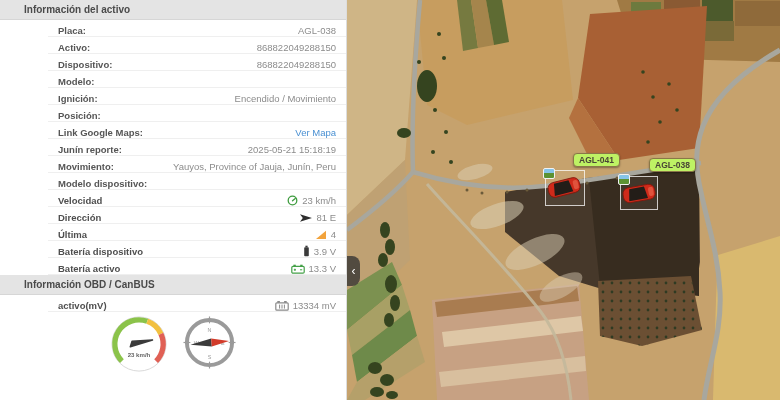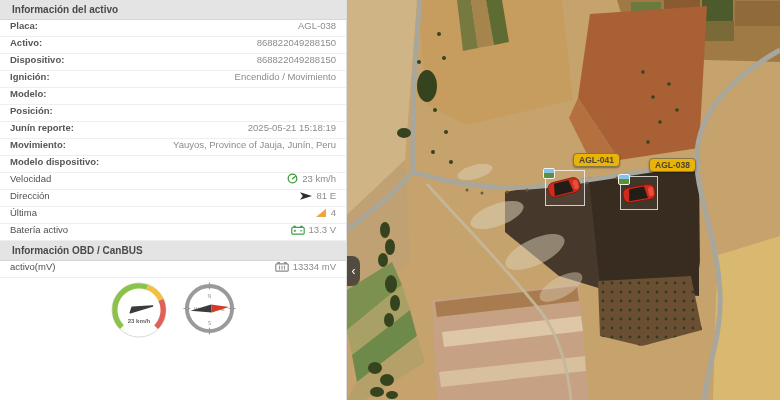--- a/index.html
+++ b/index.html
@@ -1,35 +1,35 @@
 <!DOCTYPE html>
 <html><head>
 <meta charset="utf-8">
 <style>
   html,body{margin:0;padding:0;}
   body{width:780px;height:400px;overflow:hidden;font-family:"Liberation Sans",sans-serif;background:#fff;}
   .app{display:flex;width:780px;height:400px;}
   
   .panel{width:347px;height:400px;background:#fff;flex:none;overflow:hidden;border-right:1px solid #ddd;box-sizing:border-box;}
-  .sec-header{height:19px;line-height:19px;background:#e4e4e4;color:#4a4a4a;font-size:10px;font-weight:bold;padding-left:12px;border-bottom:1px solid #d6d6d6;}
-  .row{height:16px;display:flex;align-items:flex-start;border-bottom:1px solid #efefef;font-size:9.5px;}
+  .sec-header{height:19px;line-height:19px;background:#e4e4e4;color:#4a4a4a;font-size:10px;font-weight:bold;padding-left:24px;border-bottom:1px solid #d6d6d6;}
+  .row{height:16px;display:flex;align-items:flex-end;border-bottom:1px solid #efefef;font-size:9.5px;margin-left:48px;}
   .lbl{padding-left:10px;color:#565656;font-weight:bold;white-space:nowrap;}
-  .row.sensor .lbl{font-weight:400;color:#4f4f4f;}
+  .row.sensor .lbl{font-weight:700;color:#4f4f4f;}
   .val{margin-left:auto;padding-right:10px;color:#8c8c8c;white-space:nowrap;display:flex;align-items:center;gap:4px;}
   .val a{color:#4a90d2;text-decoration:none;}
   .icn{display:inline-flex;align-items:center;}
   
   .gauges{height:70px;display:flex;justify-content:center;align-items:flex-start;gap:14px;padding-top:3px;}
   .gauge{display:flex;flex-direction:column;align-items:center;}
   
   .map{position:relative;width:433px;height:400px;flex:none;overflow:hidden;background:#c6a26d;}
   .map svg.terrain{position:absolute;left:0;top:0;}
   .collapse-tab{position:absolute;left:0;top:256px;width:13px;height:30px;background:rgba(40,42,45,.72);border-radius:0 8px 8px 0;color:#fff;font-size:12px;line-height:30px;text-align:center;cursor:pointer;z-index:5;}
   .marker-box{position:absolute;border:1px solid rgba(252,252,252,.75);background:rgba(255,255,255,.05);z-index:3;}
-  .marker-label{position:absolute;background:#eab308;border:1px solid #8a7748;border-radius:4px;padding:1px 5px;font-size:8.5px;font-weight:bold;color:#4a4536;z-index:4;box-shadow:0 1px 2px rgba(0,0,0,.35);white-space:nowrap;}
+  .marker-label{position:absolute;background:#bef264;border:1px solid #8a7748;border-radius:4px;padding:1px 5px;font-size:8.5px;font-weight:bold;color:#4a4536;z-index:4;box-shadow:0 1px 2px rgba(0,0,0,.35);white-space:nowrap;}
   .mini-status{position:absolute;width:10px;height:9px;border:1px solid #f2f2f2;border-radius:2px;background:linear-gradient(#85c4e8 0 45%,#5c9233 45% 100%);z-index:4;}
   .car{position:absolute;z-index:3;}
 </style>
 </head>
 <body>
 
 <div class="app">
 
   <div class="panel">
 
@@ -41,29 +41,35 @@
     </div>
     <div class="row">
       <div class="lbl">Activo:</div>
       <div class="val">868822049288150</div>
     </div>
     <div class="row">
       <div class="lbl">Dispositivo:</div>
       <div class="val">868822049288150</div>
     </div>
     <div class="row">
+      <div class="lbl">Modelo:</div>
+      <div class="val"></div>
+    </div>
+    <div class="row">
       <div class="lbl">Ignición:</div>
       <div class="val">Encendido / Movimiento</div>
     </div>
     <div class="row">
-      <div class="lbl">Modelo:</div>
-      <div class="val"></div>
-    </div>
-    <div class="row">
       <div class="lbl">Posición:</div>
+    </div>
+    <div class="row">
+      <div class="lbl">Link Google Maps:</div>
+      <div class="val">
+          <a href="#">Ver Mapa</a>
+        </div>
     </div>
     <div class="row">
       <div class="lbl">Junín reporte:</div>
       <div class="val">2025-05-21 15:18:19</div>
     </div>
     <div class="row">
       <div class="lbl">Movimiento:</div>
       <div class="val">Yauyos, Province of Jauja, Junín, Peru</div>
     </div>
     <div class="row">
@@ -97,20 +103,32 @@
     </div>
     <div class="row sensor">
       <div class="lbl">Última</div>
       <div class="val">
         <span class="icn">
           <svg width="12" height="10" viewBox="0 0 12 10">
               <polygon points="1,9 11,9 11,0.8" fill="#f2a33c"></polygon>
             </svg>
         </span>
         <span>4</span>
+      </div>
+    </div>
+    <div class="row sensor">
+      <div class="lbl">Batería dispositivo</div>
+      <div class="val">
+        <span class="icn">
+          <svg width="7" height="12" viewBox="0 0 7 12">
+              <rect x="2.4" y="0.7" width="2.2" height="1.6" fill="#3a3a3a"></rect>
+              <rect x="1.2" y="2.3" width="4.6" height="9" rx="0.8" fill="#3a3a3a"></rect>
+            </svg>
+        </span>
+        <span>3.9 V</span>
       </div>
     </div>
     <div class="row sensor">
       <div class="lbl">Batería activo</div>
       <div class="val">
         <span class="icn">
           <svg width="14" height="10" viewBox="0 0 14 10">
               <rect x="2.4" y="0.7" width="2.4" height="1.8" fill="#43a047"></rect>
               <rect x="9.2" y="0.7" width="2.4" height="1.8" fill="#43a047"></rect>
               <rect x="0.8" y="2.4" width="12.4" height="6.8" rx="1.2" fill="none" stroke="#43a047" stroke-width="1.2"></rect>

